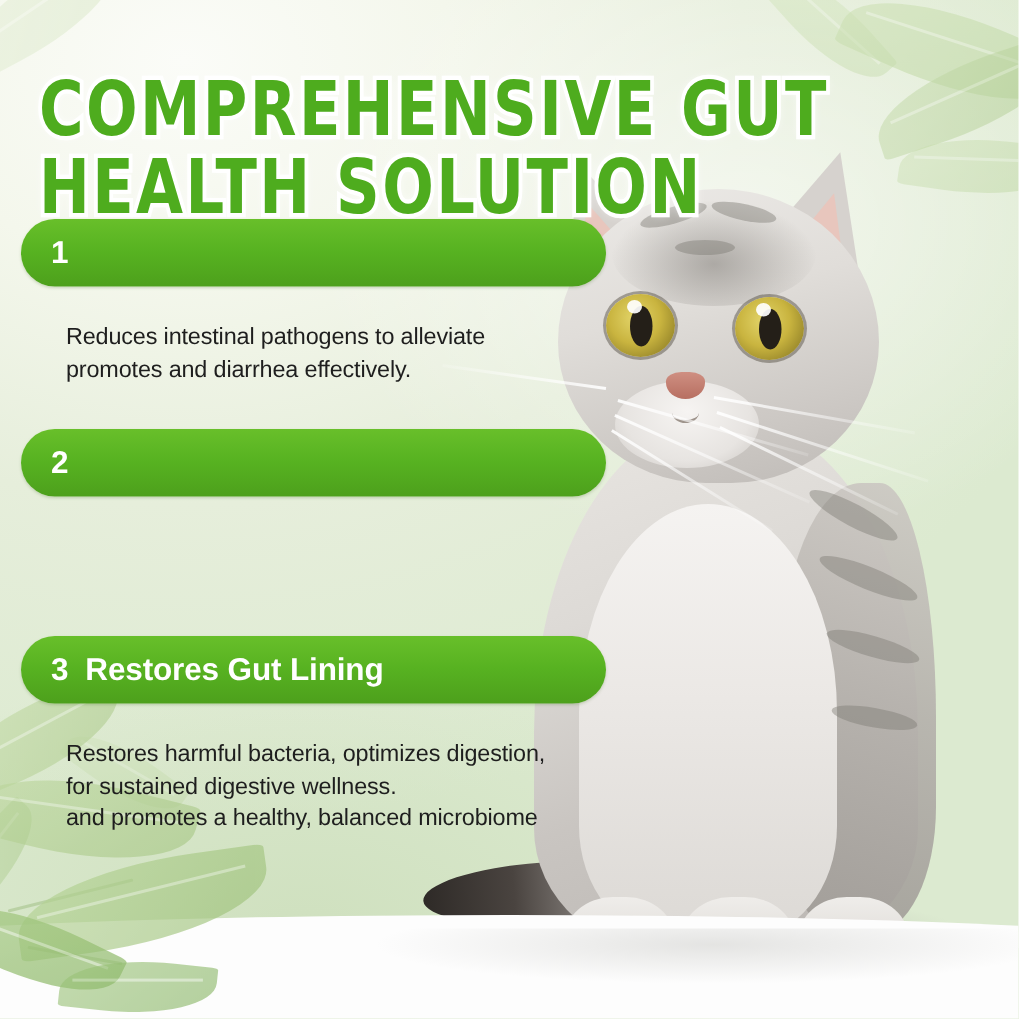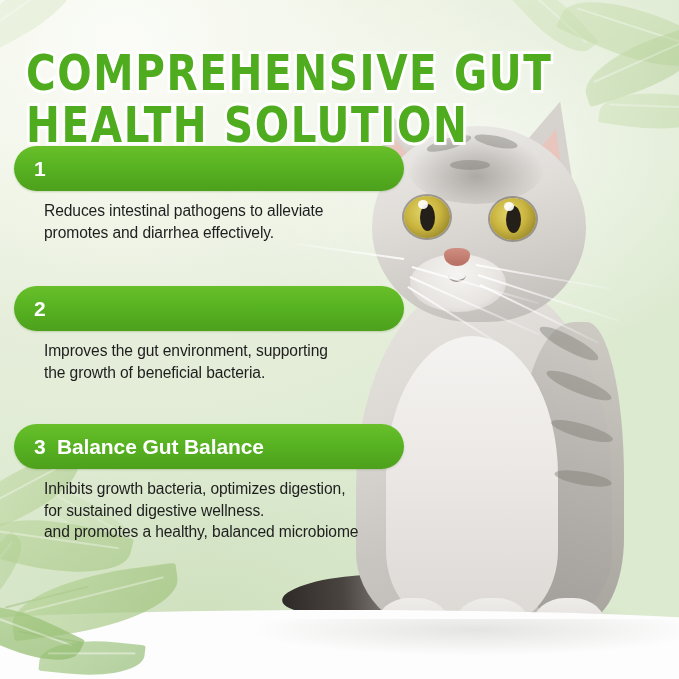--- a/index.html
+++ b/index.html
@@ -348,21 +348,21 @@
     letter-spacing: 0.2px;
   }
   .pill-title {
     color: #ffffff;
     font-size: 21px;
     font-weight: 700;
     letter-spacing: -0.1px;
     white-space: nowrap;
   }
   .desc {
-    margin: 9px 0 0 44px;
+    margin: 23px 0 0 44px;
     width: 370px;
     color: #1e1e1e;
     font-size: 15.6px;
     line-height: 21.5px;
     letter-spacing: -0.1px;
   }
   .desc .dl { display: block; white-space: nowrap; }
 </style>
 </head>
 <body>
@@ -467,32 +467,28 @@
       <p class="desc">
         <span class="dl">Reduces intestinal pathogens to alleviate</span>
         <span class="dl">promotes and diarrhea effectively.</span>
       </p>
     </div>
 
     <div class="feature f2">
       <div class="pill">
         <span class="pill-num">2</span>
       </div>
-      <p class="desc">
-        <span class="dl">Improves the gut environment, supporting</span>
-        <span class="dl">the growth of beneficial bacteria.</span>
-      </p>
     </div>
 
     <div class="feature f3">
       <div class="pill">
         <span class="pill-num">3</span>
-        <span class="pill-title">Balance Gut Balance</span>
+        <span class="pill-title">Restores Gut Lining</span>
       </div>
       <p class="desc">
-        <span class="dl">Inhibits growth bacteria, optimizes digestion,</span>
+        <span class="dl">Restores harmful bacteria, optimizes digestion,</span>
         <span class="dl">for sustained digestive wellness.</span>
         <span class="dl">and promotes a healthy, balanced microbiome</span>
       </p>
     </div>
 
   </div>
 </div>
 
 </body></html>

